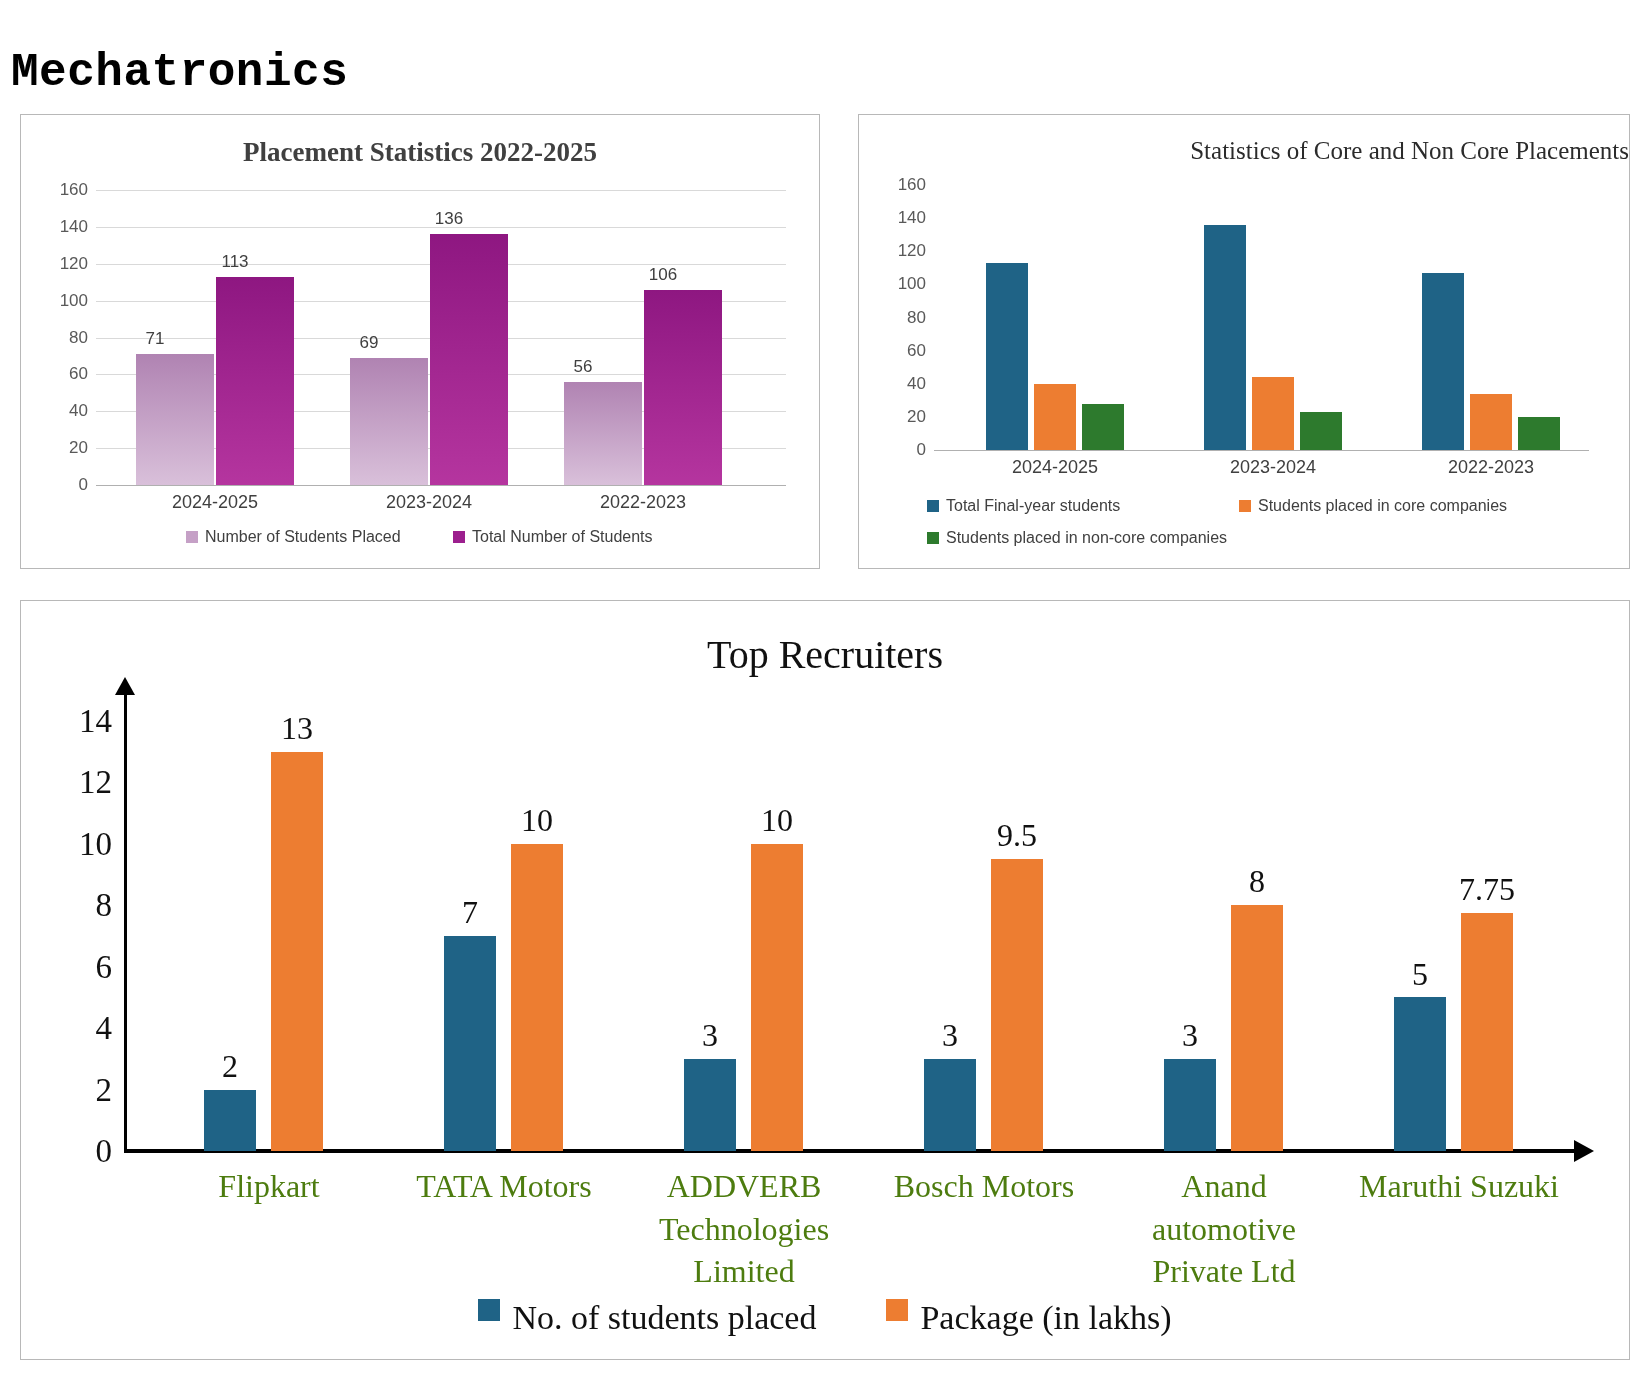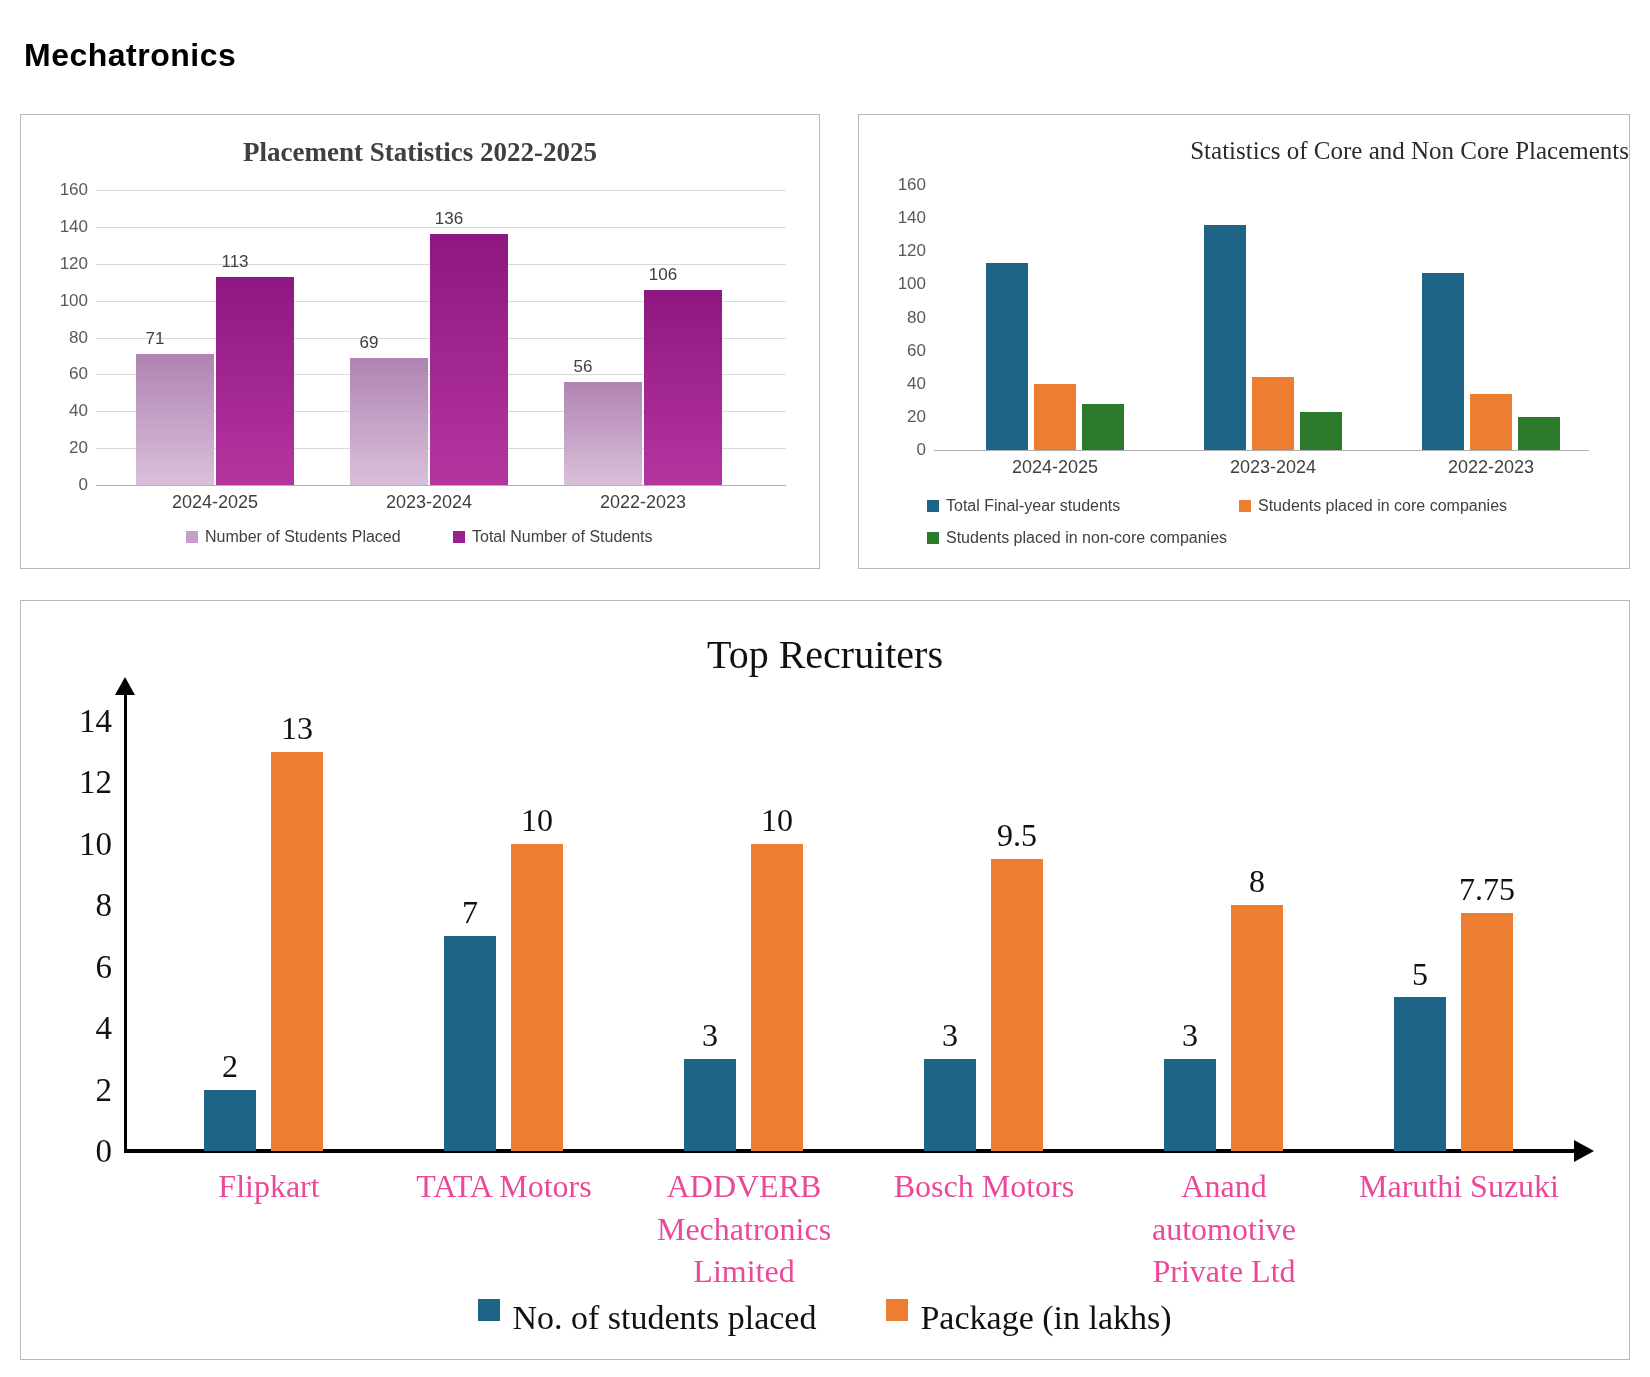--- a/index.html
+++ b/index.html
@@ -10,25 +10,25 @@
   body {
     width: 1650px;
     height: 1377px;
     font-family: "Liberation Sans", sans-serif;
     color: #000;
     position: relative;
     overflow: hidden;
   }
   .page-title {
     position: absolute;
-    left: 24px;
+    left: 11px;
     top: 16px;
-    font-family: Liberation Sans, sans-serif;
+    font-family: Liberation Mono, monospace;
     font-weight: bold;
-    font-size: 32px;
+    font-size: 46px;
     letter-spacing: 0.5px;
   }
 
   
   .panel {
     position: absolute;
     border: 1px solid #b8b8b8;
     background: #fff;
     box-sizing: border-box;
   }
@@ -169,21 +169,21 @@
     font-family: "Liberation Serif", serif;
     font-size: 32px;
     color: #111;
   }
   .r-cat {
     position: absolute;
     text-align: center;
     font-family: "Liberation Serif", serif;
     font-size: 32px;
     line-height: 1.33;
-    color: #ec4899;
+    color: #4d7c0f;
   }
   .r-legend {
     position: absolute;
     bottom: 22px;
     left: 0;
     right: 0;
     display: flex;
     justify-content: center;
     gap: 70px;
     align-items: center;
@@ -331,21 +331,21 @@
     <div class="r-bar" style="left:318px; width:52px; height:215.0px; background:#1f6386;"></div>
     <div class="r-bar-label" style="left:304px; width:80px; bottom:220px;">7</div>
     <div class="r-bar" style="left:385px; width:52px; height:307.1px; background:#ed7d31;"></div>
     <div class="r-bar-label" style="left:371px; width:80px; bottom:312px;">10</div>
     <div class="r-cat" style="left:268px; top:444px; width:220px;">TATA Motors</div>
 
     <div class="r-bar" style="left:558px; width:52px; height:92.1px;  background:#1f6386;"></div>
     <div class="r-bar-label" style="left:544px; width:80px; bottom:97px;">3</div>
     <div class="r-bar" style="left:625px; width:52px; height:307.1px; background:#ed7d31;"></div>
     <div class="r-bar-label" style="left:611px; width:80px; bottom:312px;">10</div>
-    <div class="r-cat" style="left:508px; top:444px; width:220px;">ADDVERB Mechatronics Limited</div>
+    <div class="r-cat" style="left:508px; top:444px; width:220px;">ADDVERB Technologies Limited</div>
 
     <div class="r-bar" style="left:798px; width:52px; height:92.1px;  background:#1f6386;"></div>
     <div class="r-bar-label" style="left:784px; width:80px; bottom:97px;">3</div>
     <div class="r-bar" style="left:865px; width:52px; height:291.8px; background:#ed7d31;"></div>
     <div class="r-bar-label" style="left:846px; width:90px; bottom:297px;">9.5</div>
     <div class="r-cat" style="left:748px; top:444px; width:220px;">Bosch Motors</div>
 
     <div class="r-bar" style="left:1038px; width:52px; height:92.1px;  background:#1f6386;"></div>
     <div class="r-bar-label" style="left:1024px; width:80px; bottom:97px;">3</div>
     <div class="r-bar" style="left:1105px; width:52px; height:245.7px; background:#ed7d31;"></div>

